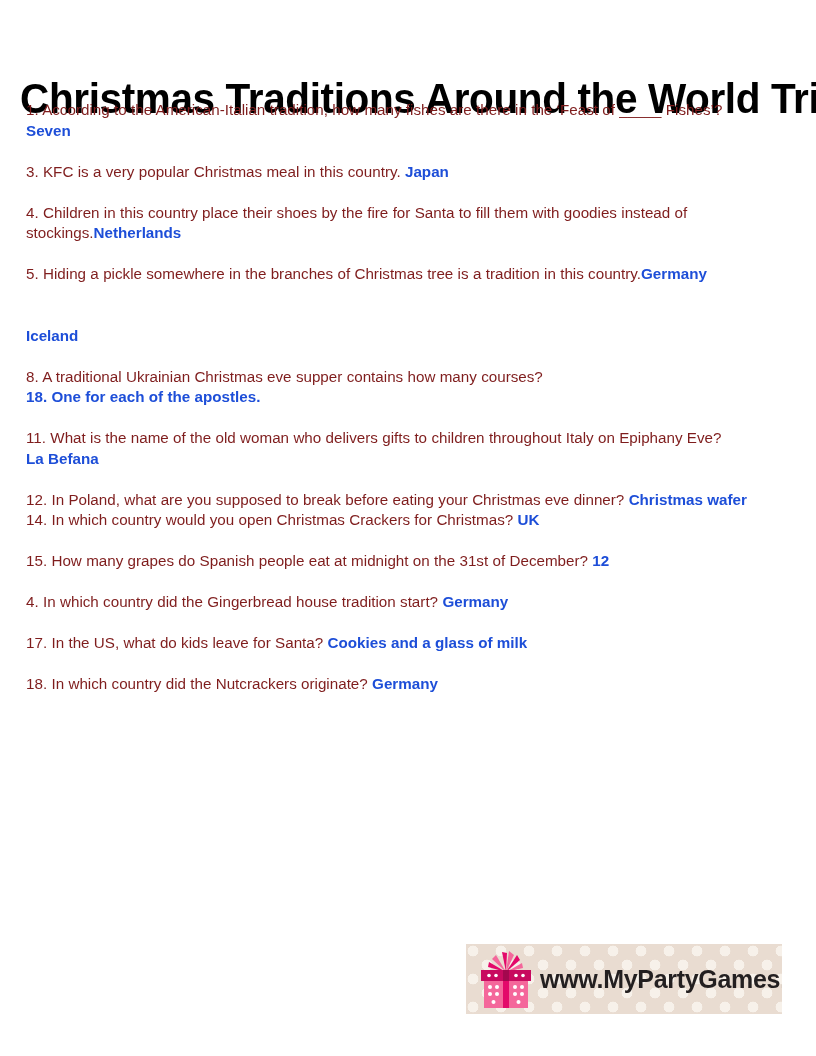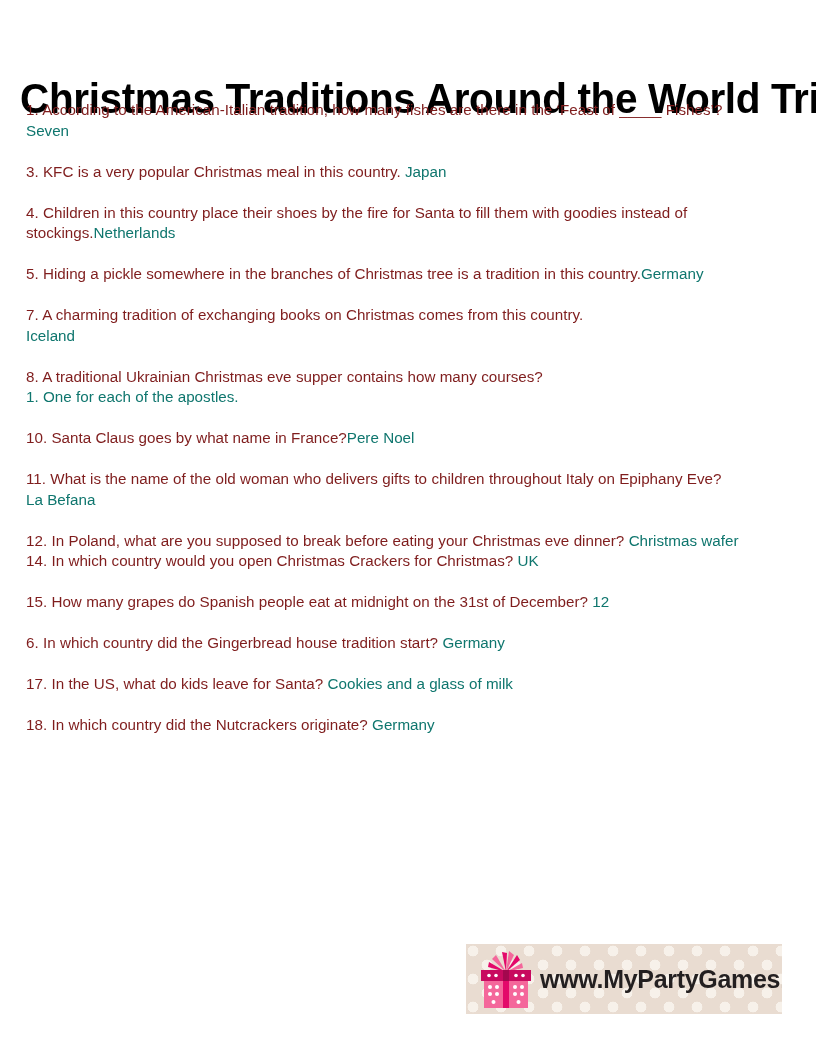--- a/index.html
+++ b/index.html
@@ -59,21 +59,22 @@
     word-spacing: 0.1px;
   }
   .qitem.tight {
     margin-bottom: 0px;
   }
 
   .qtext {
     color: #7f1d1d;
   }
   .ans {
-    color: #0f766e;
+    color: #1d4ed8;
+    font-weight: bold;
   }
 
   
   .watermark {
     position: absolute;
     left: 466px;
     top: 944px;
     width: 316px;
     height: 70px;
     background-color: #e9dcd1;
@@ -112,28 +113,27 @@
 
 <div class="page">
 
   <h1 class="title">Christmas Traditions Around the World Trivia Answer Key</h1>
 
   <div class="quiz">
       <p class="qitem"><span class="qtext">1. According to the American-Italian tradition, how many fishes are there in the ‘Feast of _____ Fishes’?</span><br><span class="ans">Seven</span></p>
       <p class="qitem"><span class="qtext">3. KFC is a very popular Christmas meal in this country.</span> <span class="ans">Japan</span></p>
       <p class="qitem"><span class="qtext">4. Children in this country place their shoes by the fire for Santa to fill them with goodies instead of stockings.</span><span class="ans">Netherlands</span></p>
       <p class="qitem"><span class="qtext">5. Hiding a pickle somewhere in the branches of Christmas tree is a tradition in this country.</span><span class="ans">Germany</span></p>
-      <p class="qitem"><span class="qtext">7. A charming tradition of exchanging books on Christmas comes from this country.</span><br><span class="ans">Iceland</span></p>
-      <p class="qitem"><span class="qtext">8. A traditional Ukrainian Christmas eve supper contains how many courses?</span><br><span class="ans">1. One for each of the apostles.</span></p>
-      <p class="qitem"><span class="qtext">10. Santa Claus goes by what name in France?</span><span class="ans">Pere Noel</span></p>
+      <p class="qitem"><br><span class="ans">Iceland</span></p>
+      <p class="qitem"><span class="qtext">8. A traditional Ukrainian Christmas eve supper contains how many courses?</span><br><span class="ans">18. One for each of the apostles.</span></p>
       <p class="qitem"><span class="qtext">11. What is the name of the old woman who delivers gifts to children throughout Italy on Epiphany Eve?</span><br><span class="ans">La Befana</span></p>
       <p class="qitem tight"><span class="qtext">12. In Poland, what are you supposed to break before eating your Christmas eve dinner?</span> <span class="ans">Christmas wafer</span></p>
       <p class="qitem"><span class="qtext">14. In which country would you open Christmas Crackers for Christmas?</span> <span class="ans">UK</span></p>
       <p class="qitem"><span class="qtext">15. How many grapes do Spanish people eat at midnight on the 31st of December?</span> <span class="ans">12</span></p>
-      <p class="qitem"><span class="qtext">6. In which country did the Gingerbread house tradition start?</span> <span class="ans">Germany</span></p>
+      <p class="qitem"><span class="qtext">4. In which country did the Gingerbread house tradition start?</span> <span class="ans">Germany</span></p>
       <p class="qitem"><span class="qtext">17. In the US, what do kids leave for Santa?</span> <span class="ans">Cookies and a glass of milk</span></p>
       <p class="qitem"><span class="qtext">18. In which country did the Nutcrackers originate?</span> <span class="ans">Germany</span></p>
     </div>
 
   <div class="watermark">
     <svg class="wm-gift" viewBox="0 0 60 60">
 
       <g>
         <polygon points="30,22 26,2 31,3" fill="#e3096a"></polygon>
         <polygon points="30,22 33,1 38,5" fill="#f4679b"></polygon>

